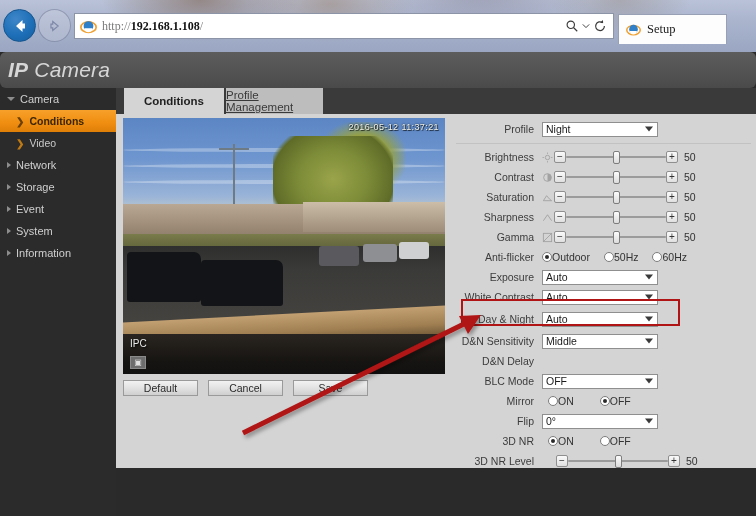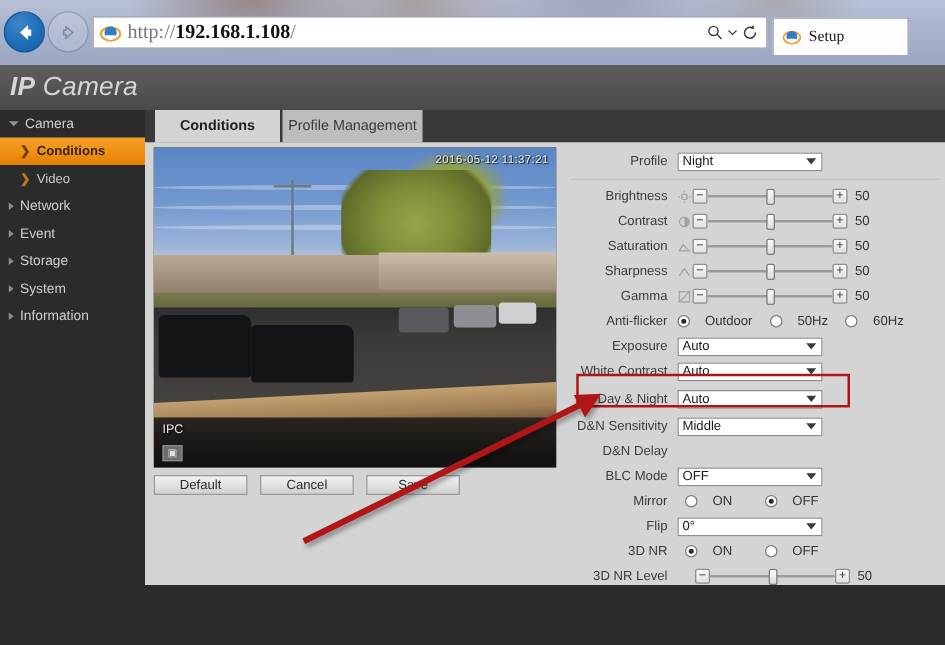--- a/index.html
+++ b/index.html
@@ -42,39 +42,39 @@
   .addr-bar{
     position:absolute; left:74px; top:13px; width:540px; height:26px;
     background:#fff; border:1px solid #8c94a8;
     display:flex; align-items:center;
   }
   .ie-logo{
     width:17px; height:17px; margin-left:5px; flex:0 0 auto;
     display:block;
   }
   .addr-text{
-    font-size:16px; color:#2b2b2b; margin-left:5px;
+    font-size:12px; color:#2b2b2b; margin-left:5px;
     font-family:"Liberation Serif", serif;
     white-space:nowrap; overflow:hidden;
   }
   .addr-text .dim{ color:#7a7a7a; }
   .addr-text .dark{ color:#111; font-weight:bold; }
   .addr-icons{ margin-left:auto; display:flex; align-items:center; gap:3px; padding-right:6px;}
   .tab-strip{
     position:absolute; left:618px; top:14px; width:109px; height:30px;
     background:#fdfdfd; border:1px solid #97a0b4; border-bottom:none;
     display:flex; align-items:center; padding-left:7px; gap:6px;
   }
   .tab-label{ font-size:12.5px; color:#1a1a1a; font-family:"Liberation Serif", serif;}
 
   
   .app-header{
     position:absolute; left:0; top:52px; width:756px; height:36px;
     background:linear-gradient(180deg,#5d5d5d 0%,#545454 50%,#4a4a4a 100%);
-    display:flex; align-items:center;
+    display:flex; align-items:center;border-radius:6px;
   }
   .app-title{ margin-left:8px; font-size:21px; color:#d6d6d6; letter-spacing:.2px;}
   .app-title .b{ font-weight:bold; font-style:italic;}
   .app-title .i{ font-style:italic; font-weight:normal;}
 
   
   .sidebar{
     position:absolute; left:0; top:88px; width:116px; height:428px;
     background:#2b2b2b;
   }
@@ -100,21 +100,21 @@
   }
   .tabs{
     position:absolute; left:0; top:0; width:640px; height:26px;
     background:#3a3a3a;
   }
   .tab{
     position:absolute; top:0; height:26px; display:flex; align-items:center;
     justify-content:center; font-size:11.5px; cursor:default;
   }
   .tab.active{ left:8px; width:100px; background:#d4d4d4; color:#1f1f1f; font-weight:bold;}
-  .tab.inactive{ left:110px; width:112px; background:#bdbdbd; color:#3a3a3a;}
+  .tab.inactive{ left:110px; width:97px; background:#bdbdbd; color:#3a3a3a;text-decoration:underline;}
 
   .panel{
     position:absolute; left:0; top:26px; width:640px; height:354px;
     background:#d4d4d4;
   }
 
   
   .video{
     position:absolute; left:7px; top:4px; width:322px; height:256px;
     background:#1d1d1d; overflow:hidden;
@@ -247,21 +247,21 @@
   .track:before{
     content:""; position:absolute; left:0; right:0; top:5px;
     height:2px; background:#9b9b9b; border-radius:1px;
   }
   .thumb{
     position:absolute; width:7px; height:13px;
     background:linear-gradient(180deg,#fcfcfc,#dcdcdc);
     border:1px solid #7d7d7d; border-radius:2px;
   }
   .val{ font-size:10.5px; color:#333; margin-left:6px;}
-  .radio-wrap{ display:flex; align-items:center; gap:12px; }
+  .radio-wrap{ display:flex; align-items:center; gap:0; }
   .radio{
     width:10px; height:10px; border-radius:50%;
     background:#fff; border:1px solid #7d7d7d;
     display:flex; align-items:center; justify-content:center;
     flex:0 0 auto;
   }
   .radio .dot{ width:4px;height:4px;border-radius:50%;background:#2a2a2a;}
   .rlabel{ font-size:10.5px; color:#333; margin-right:14px;}
 
   
@@ -346,25 +346,25 @@
   <div class="nav-item sub">
     <span class="chev">❯</span>
     <span>Video</span>
   </div>
   <div class="nav-item top">
     <span class="tri"></span>
     <span>Network</span>
   </div>
   <div class="nav-item top">
     <span class="tri"></span>
-    <span>Event</span>
+    <span>Storage</span>
   </div>
   <div class="nav-item top">
     <span class="tri"></span>
-    <span>Storage</span>
+    <span>Event</span>
   </div>
   <div class="nav-item top">
     <span class="tri"></span>
     <span>System</span>
   </div>
   <div class="nav-item top">
     <span class="tri"></span>
     <span>Information</span>
   </div>
 </div>

